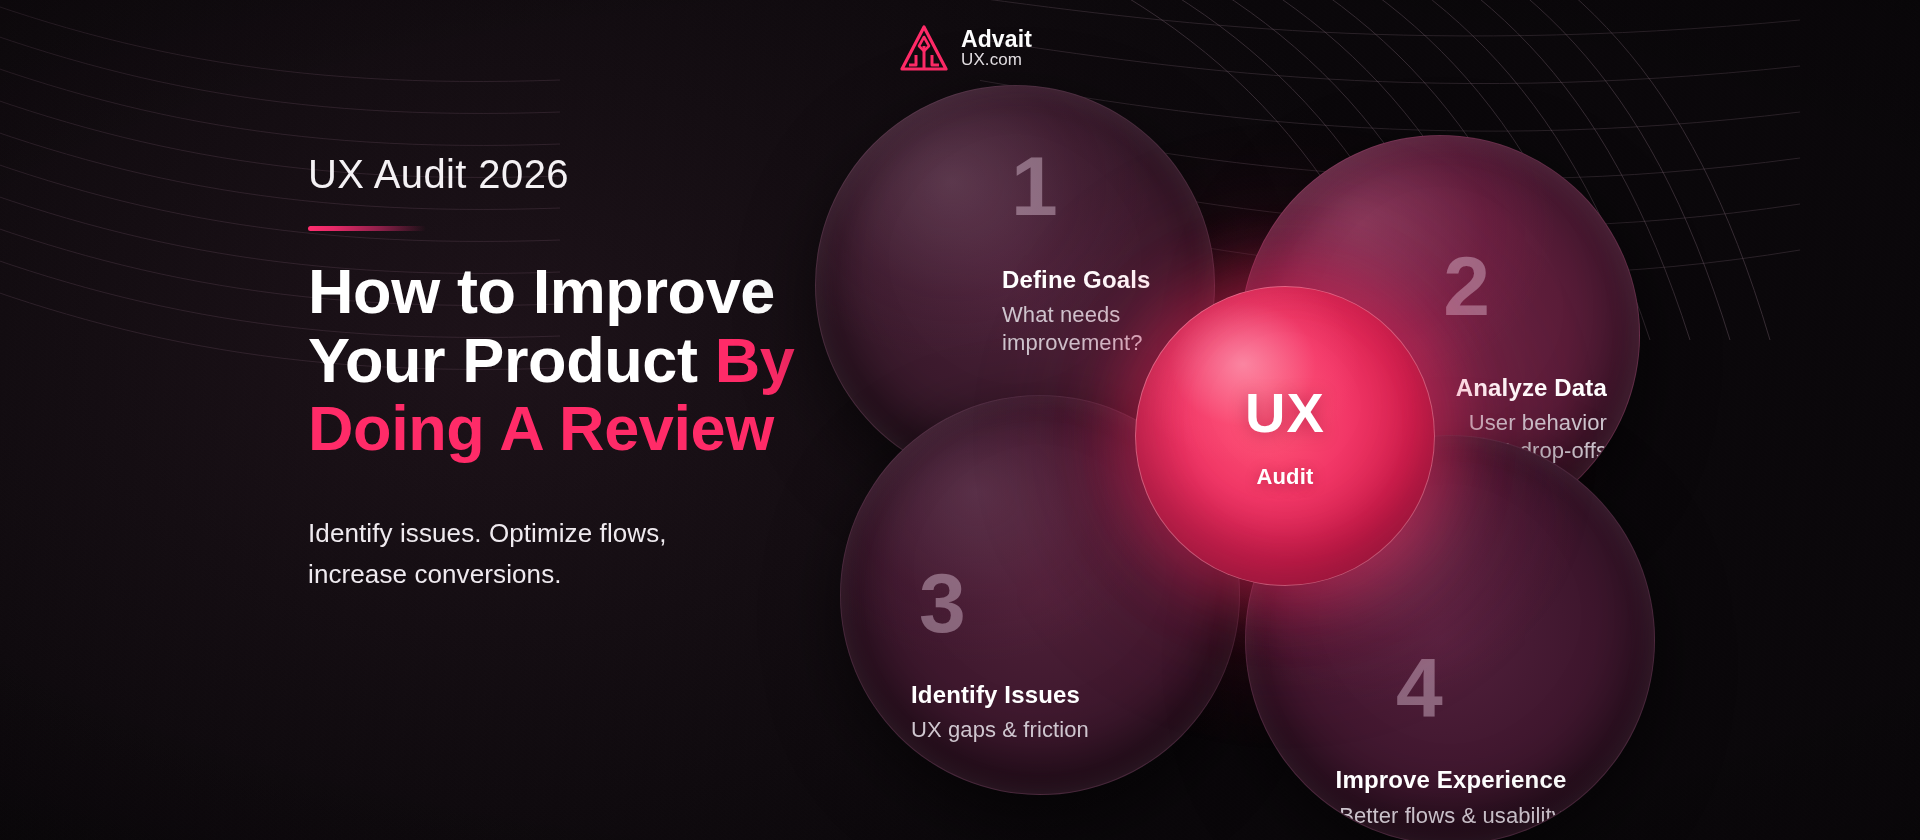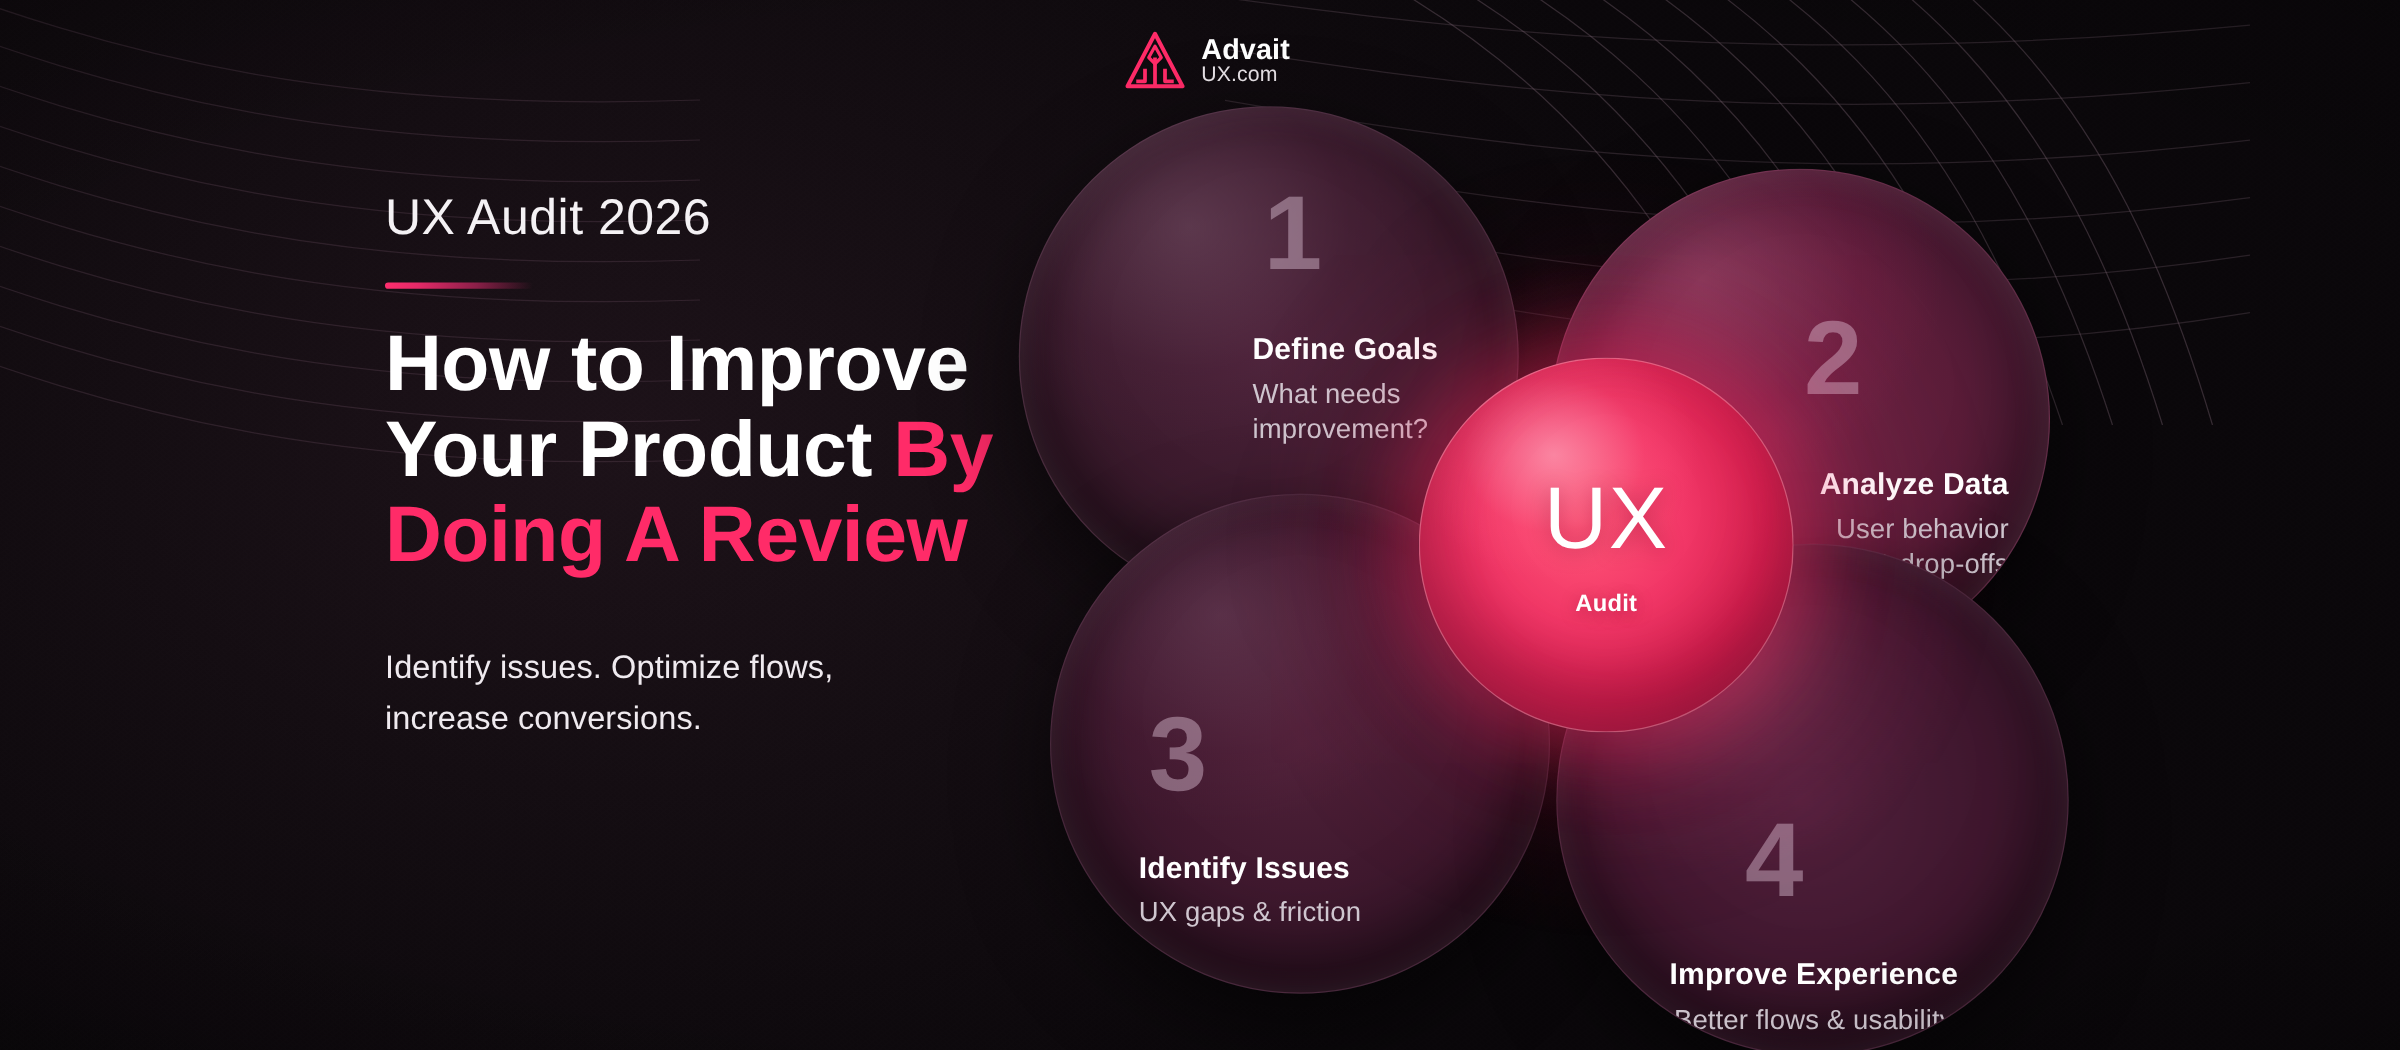--- a/index.html
+++ b/index.html
@@ -195,27 +195,27 @@
     box-shadow:
       0 0 60px 18px rgba(255,45,100,.38),
       0 0 130px 40px rgba(226,30,88,.22),
       inset 0 -30px 60px rgba(110,5,40,.55),
       inset 8px -8px 40px rgba(255,120,150,.20);
     display:flex; flex-direction:column;
     align-items:center; justify-content:center;
     z-index:5;
   }
   #bubble-center .c-main {
-    font-size:70px; font-weight:400; color:#ffffff;
+    font-size:56px; font-weight:700; color:#ffffff;
     letter-spacing:1.2px; line-height:1;
     text-shadow:0 2px 18px rgba(120,0,35,.45);
   }
   #bubble-center .c-sub {
     margin-top:25px;
-    font-size:19px; font-weight:bold; color:#ffffff;
+    font-size:22px; font-weight:bold; color:#ffffff;
     letter-spacing:.2px; line-height:1;
     text-shadow:0 2px 14px rgba(120,0,35,.45);
   }
   .center-rim {
     position:absolute;
     left:195px; top:226px; width:300px; height:300px;
     border-radius:50%;
     box-shadow:inset 0 0 0 1px rgba(255,200,215,.35);
     z-index:6; pointer-events:none;
   }

